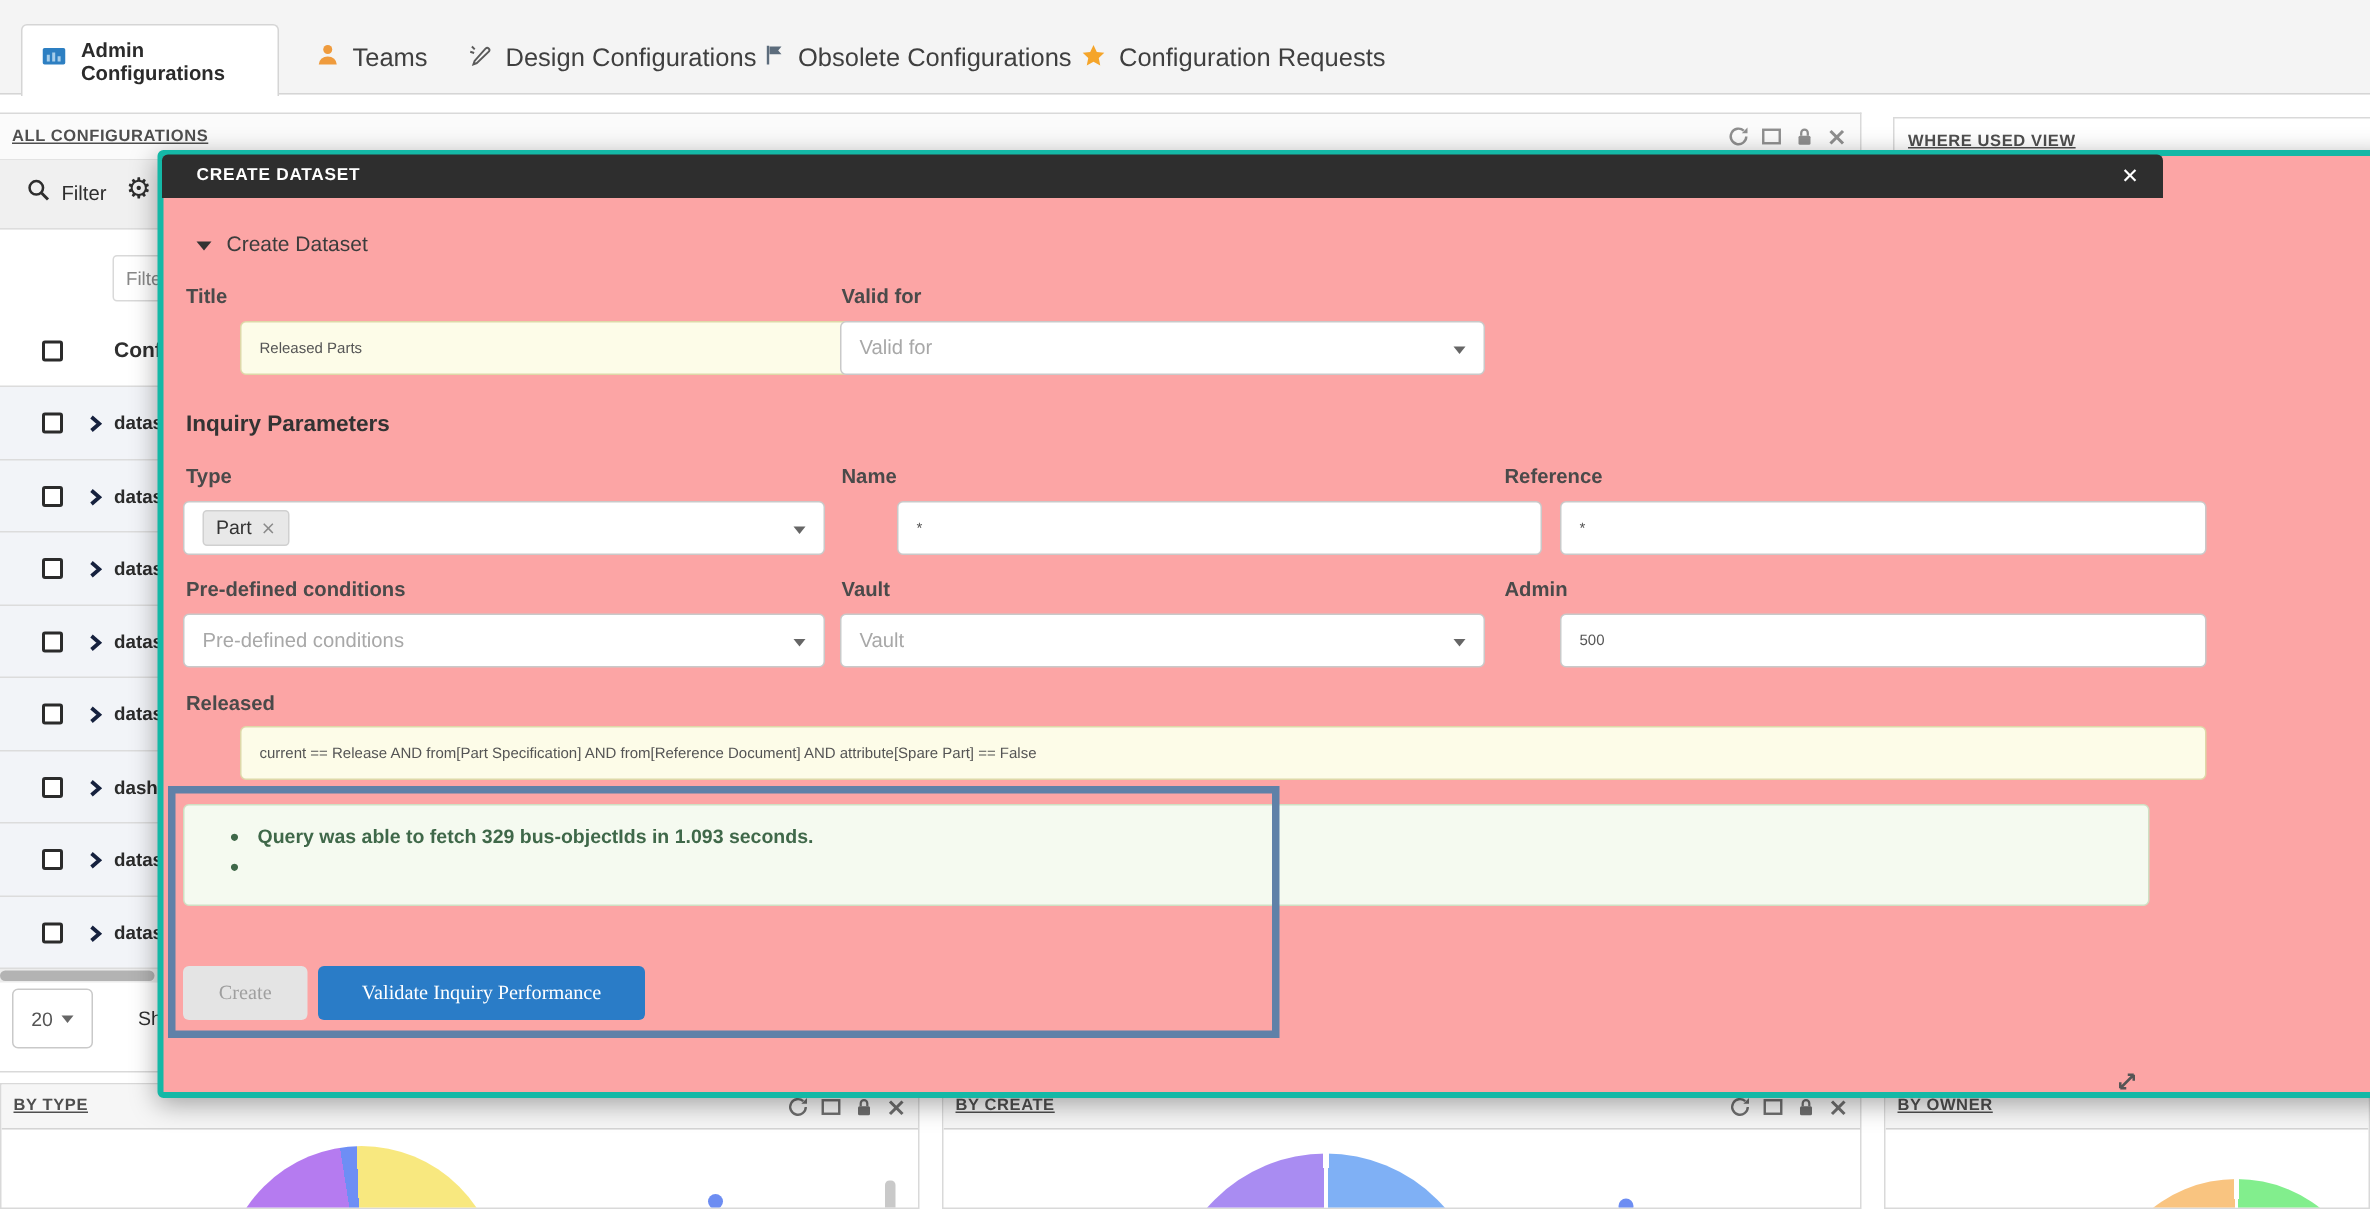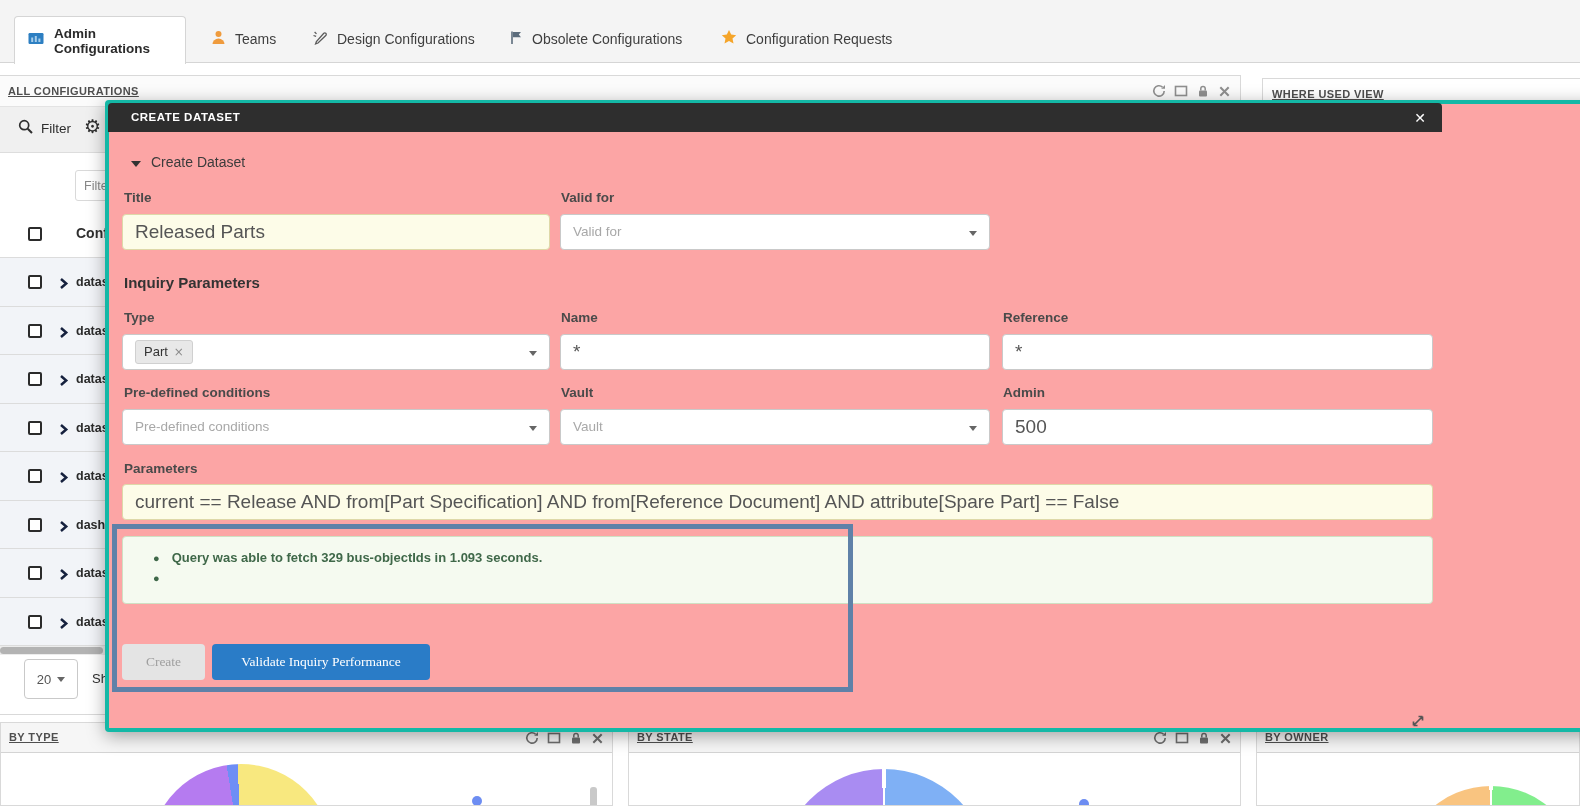--- a/index.html
+++ b/index.html
@@ -5,21 +5,21 @@
   * { margin:0; padding:0; box-sizing:border-box; }
   body { font-family:"Liberation Sans", sans-serif; background:#fff; }
   .page { position:relative; width:1580px; height:806px; background:#fff; overflow:hidden; }
   .glyph { font-family:"DejaVu Sans", sans-serif; }
 
   
   .tabstrip { position:absolute; left:0; top:0; width:1580px; height:63px; background:#f4f4f4; border-bottom:1px solid #d5d5d5; z-index:3; }
   .tab-active { position:absolute; left:14px; top:16px; width:172px; height:48px; background:#fff; border:1px solid #d5d5d5; border-bottom:none; border-radius:4px 4px 0 0; display:flex; align-items:center; padding-left:13px; gap:9px; z-index:4; }
   .tab-active .tlabel { font-size:13.5px; font-weight:bold; color:#2b2b2b; }
   .tab { position:absolute; top:16px; height:46px; display:flex; align-items:center; gap:9px; cursor:pointer; }
-  .tab .tlabel { font-size:14px; color:#3f3f3f; }
+  .tab .tlabel { font-size:17px; color:#3f3f3f; }
 
   
   .panel-title { font-size:11px; font-weight:bold; color:#4f4f4f; letter-spacing:.4px;text-decoration:underline; }
   .hicons { display:flex; gap:8px; align-items:center; color:#8f8f8f; }
   .hicons svg { display:block; }
 
   
   .allconfig { position:absolute; left:0; top:75px; width:1241px; height:640px; background:#fff; border-top:1px solid #d9d9d9; border-right:1px solid #d9d9d9; border-bottom:1px solid #d9d9d9; z-index:1; }
   .allconfig .phead { position:absolute; left:0; top:0; width:100%; height:31px; background:#fbfbfb; border-bottom:1px solid #e3e3e3; }
   .allconfig .phead .panel-title { position:absolute; left:8px; top:9px; }
@@ -32,21 +32,21 @@
   .ac-headrow { position:absolute; left:0; top:135px; width:100%; height:47px; border-bottom:1px solid #dcdcdc; background:#fff; }
   .ac-headrow .htext { position:absolute; left:76px; top:14px; font-size:14px; font-weight:bold; color:#2f2f2f; white-space:nowrap; }
   .cbx { width:14px; height:14px; border:2px solid #2b2b2b; border-radius:2px; background:#fff; cursor:pointer; }
   .ac-rows { position:absolute; left:0; top:182px; width:100%; height:388px; background:#f2f4f8; }
   .ac-row { position:relative; width:100%; height:48.5px; border-bottom:1px solid #dcdcdc; }
   .ac-row .cbx { position:absolute; left:28px; top:17px; }
   .ac-row .chev { position:absolute; left:58px; top:18px; }
   .ac-row .rlabel { position:absolute; left:76px; top:17px; font-size:12.5px; font-weight:bold; color:#2b2b2b; white-space:nowrap; }
   .ac-scroll { position:absolute; left:0; top:570px; width:100%; height:9px; background:#ececec; }
   .ac-scroll .thumb { position:absolute; left:0; top:1px; width:103px; height:7px; background:#b3b3b3; border-radius:4px; }
-  .ac-pagesize { position:absolute; left:24px; top:583px; width:54px; height:40px; border:1px solid #c9c9c9; border-radius:4px; background:#fff; display:flex; align-items:center; justify-content:center; gap:6px; font-size:13px; color:#555; cursor:pointer; }
+  .ac-pagesize { position:absolute; left:8px; top:583px; width:54px; height:40px; border:1px solid #c9c9c9; border-radius:4px; background:#fff; display:flex; align-items:center; justify-content:center; gap:6px; font-size:13px; color:#555; cursor:pointer; }
   .ac-showing { position:absolute; left:92px; top:595px; font-size:13px; color:#2f2f2f; white-space:nowrap; }
 
   .caret-down { width:0; height:0; border-left:4px solid transparent; border-right:4px solid transparent; border-top:5px solid #666; display:inline-block; }
 
   
   .whereused { position:absolute; left:1262px; top:78px; width:318px; height:637px; background:#fff; border-left:1px solid #d9d9d9; border-top:1px solid #d9d9d9; z-index:1; }
   .whereused .panel-title { position:absolute; left:9px; top:9px; }
   .wu-toolbar { position:absolute; left:0; top:32px; width:100%; height:44px; background:#edf1f6; border-top:1px solid #e0e0e0; }
   .wu-expand { position:absolute; left:186px; top:13px; color:#333; cursor:pointer; }
   .wu-share { position:absolute; left:230px; top:11px; color:#2f2f2f; cursor:pointer; }
@@ -63,21 +63,21 @@
   .legend-scroll { position:absolute; width:7px; height:34px; background:#c9c9c9; border-radius:3px; }
 
   
   .modal { position:absolute; left:105px; top:100px; width:1492px; height:632px; background:#fca5a5; border:4px solid #14b8a6; border-radius:4px; box-shadow:0 4px 18px rgba(0,0,0,.35); z-index:50; }
   .modal-head { position:absolute; left:-1px; top:-1px; width:1334px; height:29px; background:#2e2e2e; border-radius:4px 4px 0 0; }
   .modal-title { position:absolute; left:23px; top:8px; font-size:11.5px; font-weight:bold; color:#fff; letter-spacing:.5px; }
   .modal-close { position:absolute; left:1300px; top:4px; width:24px; height:22px; color:#fff; font-size:14px; font-weight:bold; text-align:center; line-height:22px; cursor:pointer; }
   .sec-tri { position:absolute; left:22px; top:57px; width:0; height:0; border-left:5px solid transparent; border-right:5px solid transparent; border-top:6px solid #333; }
   .sec-label { position:absolute; left:42px; top:50px; font-size:14px; color:#3c3c3c; }
   .flabel { position:absolute; font-size:13.5px; font-weight:bold; color:#4a4a4a; white-space:nowrap; }
-  .finput { position:absolute; height:36px; border:1px solid #c9c9c9; border-radius:4px; background:#fff; font-size:19px; color:#555; padding:0 12px; font-family:"Liberation Sans",sans-serif; }
+  .finput { position:absolute; height:36px; border:1px solid #c9c9c9; border-radius:4px; background:#fff; font-size:10px; color:#555; padding:0 12px; font-family:"Liberation Sans",sans-serif;margin-left:38px; }
   .finput.yellow { background:#fdfce8; border-color:#ded8a8; }
   .fdd { position:absolute; height:36px; border:1px solid #c9c9c9; border-radius:4px; background:#fff; font-size:13.5px; line-height:34px; padding:0 12px; cursor:pointer; }
   .fdd .ph { color:#a8a8a8; }
   .fdd .ddcaret { position:absolute; right:12px; top:16px; }
   .subhead { position:absolute; left:15px; top:170px; font-size:15px; font-weight:600; color:#333; }
   .chip { display:inline-flex; align-items:center; gap:6px; background:#e8e8e8; border:1px solid #d0d0d0; border-radius:3px; padding:2px 8px; font-size:13px; color:#333; line-height:18px; margin-top:5px; }
   .chip .x { color:#8a8a8a; font-size:12px; cursor:pointer; }
   .valbox { position:absolute; left:13px; top:432px; width:1311px; height:68px; background:#f5faf0; border:1px solid #cfe0c3; border-radius:4px; padding:11px 0 0 30px; }
   .valbox .vline { display:flex; gap:12px; font-size:13px; color:#3f6849; line-height:20px; }
   .valbox .dot { font-size:11px; line-height:20px; }
@@ -295,21 +295,21 @@
           </span>
       </span>
     </div>
     <div class="pie" style="left:148px;top:41px;width:184px;height:184px;background:conic-gradient(from 270deg,#b57bf0 0deg 81deg,#6e8ef5 81deg 88deg,#f8e87f 88deg 180deg,#eee 180deg 360deg)"></div>
     <span class="legend-dot" style="left:471px;top:73px;background:#6d8df2"></span>
     <span class="legend-scroll" style="left:589px;top:64px"></span>
   </div>
 
   <div class="bpanel" style="left:628px;width:613px">
     <div class="bhead">
-      <span class="panel-title">BY STATE</span>
+      <span class="panel-title">BY CREATE</span>
       <span class="hicons" style="left:524px">
         <span>
             <svg width="14" height="14" viewBox="0 0 14 14">
               <path d="M12.2 7 a5.2 5.2 0 1 1 -1.7 -3.9" fill="none" stroke="currentColor" stroke-width="1.6"></path>
               <path d="M13 1 L13 4.8 L9.2 4.8 Z" fill="currentColor"></path>
             </svg>
           </span>
         <span>
             <svg width="14" height="14" viewBox="0 0 14 14">
               <rect x="1.5" y="2.5" width="11" height="9" fill="none" stroke="currentColor" stroke-width="1.6"></rect>
@@ -377,21 +377,21 @@
       <span class="ddcaret caret-down"></span>
     </div>
     <span class="flabel" style="left:452px;top:281px">Vault</span>
     <div class="fdd" style="left:451px;top:305px;width:430px">
       <span class="ph">Vault</span>
       <span class="ddcaret caret-down"></span>
     </div>
     <span class="flabel" style="left:894px;top:281px">Admin</span>
     <input class="finput" style="left: 893px; top: 305px; width: 431px;" value="500">
 
-    <span class="flabel" style="left:15px;top:357px">Parameters</span>
+    <span class="flabel" style="left:15px;top:357px">Released</span>
     <input class="finput yellow" style="left: 13px; top: 380px; width: 1311px;" value="current == Release AND from[Part Specification] AND from[Reference Document] AND attribute[Spare Part] == False">
 
     <div class="valbox">
       <div class="vline">
           <span class="dot">●</span>
           <span class="b1">Query was able to fetch 329 bus-objectIds in 1.093 seconds.</span>
         </div>
       <div class="vline">
           <span class="dot">●</span>
         </div>

